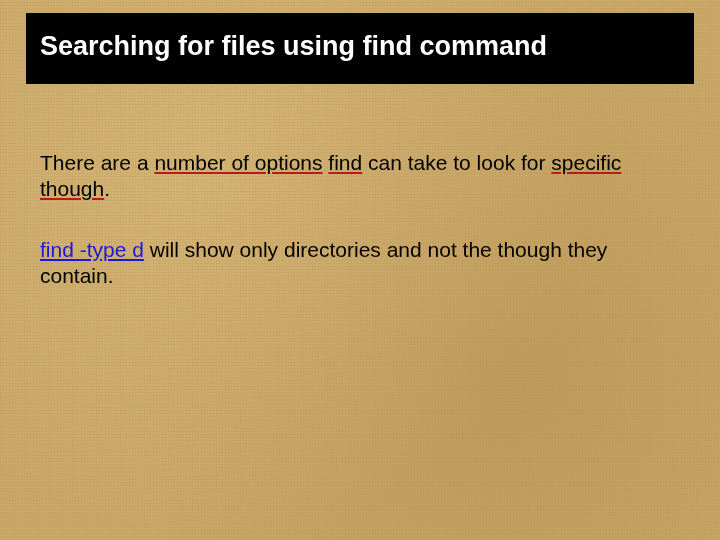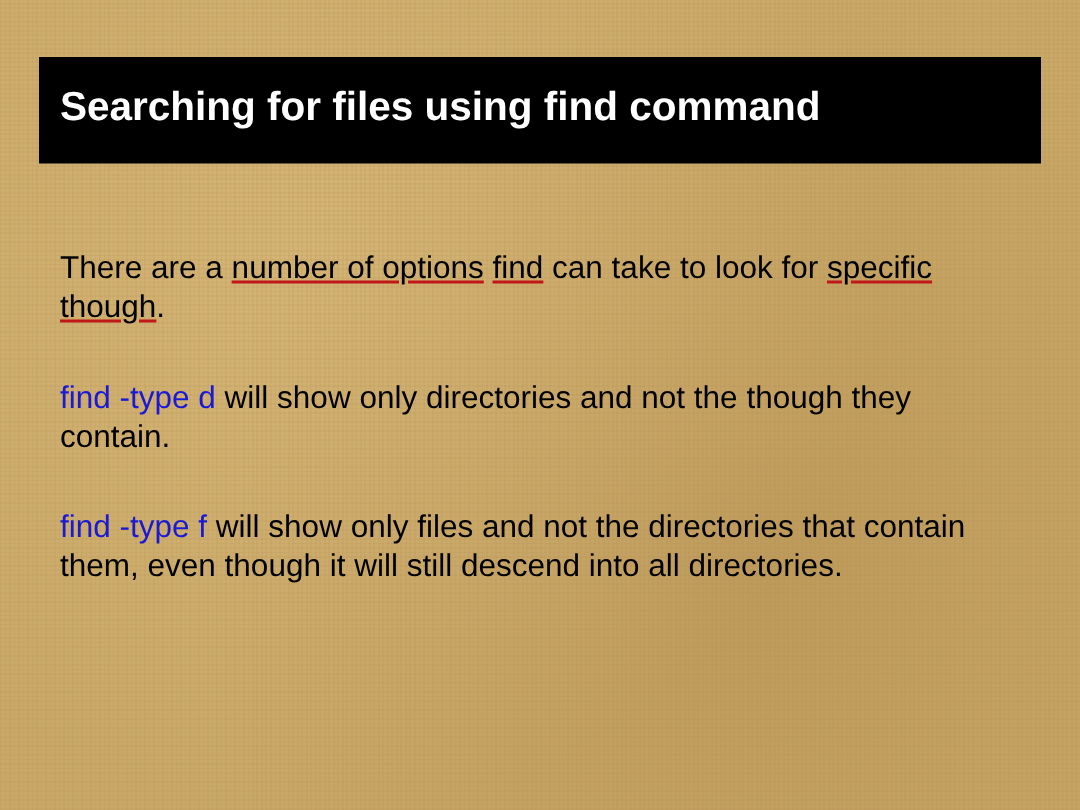--- a/index.html
+++ b/index.html
@@ -15,47 +15,48 @@
       repeating-linear-gradient(0deg, rgba(180,140,80,0.15) 0px, rgba(180,140,80,0.15) 1px, transparent 1px, transparent 3px),
       repeating-linear-gradient(90deg, rgba(180,140,80,0.15) 0px, rgba(180,140,80,0.15) 1px, transparent 1px, transparent 3px),
       radial-gradient(circle at 30% 30%, rgba(230,200,140,0.4), transparent 60%),
       radial-gradient(circle at 70% 70%, rgba(160,120,60,0.3), transparent 60%);
     font-family: Arial, Helvetica, sans-serif;
     color: #000;
     position: relative;
   }
   .title-bar {
     position: absolute;
-    top: 38px;
+    top: 13px;
     left: 26px;
     right: 26px;
     background: #000;
     padding: 18px 14px 22px 14px;
     box-sizing: border-box;
   }
   .title-bar h1 {
     margin: 0;
     color: #fff;
     font-size: 27px;
     font-weight: bold;
     font-family: Arial, Helvetica, sans-serif;
   }
   .content {
     position: absolute;
-    top: 166px;
+    top: 150px;
     left: 40px;
     right: 40px;
     font-size: 21px;
     line-height: 1.25;
   }
   .para {
     margin-bottom: 34px;
   }
   .blue {
     color: #1a1ad6;
+    text-decoration: underline;
   }
   .hl {
     text-decoration: underline;
     text-decoration-color: #c01818;
     text-decoration-thickness: 2px;
     text-underline-offset: 2px;
   }
 </style>
 </head>
 <body>
@@ -67,17 +68,14 @@
 <div class="content">
 
   <div class="para">
     <span>There are a </span><span class="hl">number of options</span><span> </span><span class="hl">find</span><span> can take to look for </span><span class="hl">specific</span><br><span class="hl">though</span><span>.</span>
   </div>
 
   <div class="para">
     <span class="blue">find -type d</span><span>   will show only directories and not the though they contain.</span>
   </div>
 
-  <div class="para">
-    <span class="blue">find -type f</span><span>    will show only files and not the directories that contain them, even though it will still descend into all directories.</span>
-  </div>
 
 </div>
 
 </body></html>

